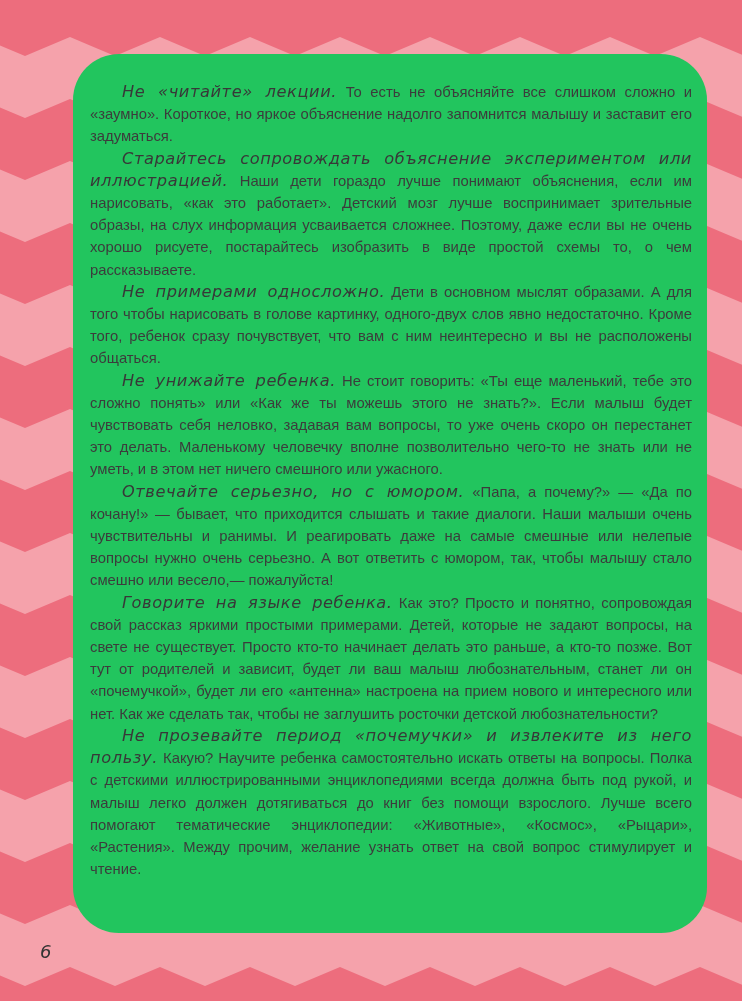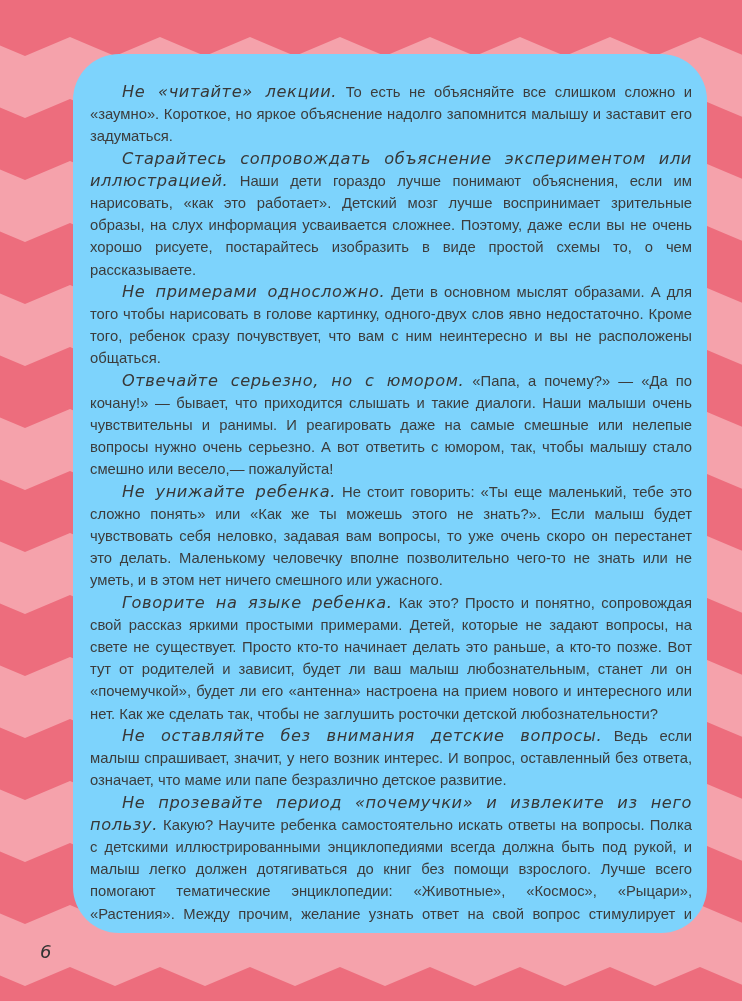--- a/index.html
+++ b/index.html
@@ -7,21 +7,21 @@
     width: 742px; height: 1001px;
     position: relative; overflow: hidden;
     font-family: "Liberation Sans", sans-serif;
     background: #f5a2ab;
   }
   .bg-svg { position: absolute; left: 0; top: 0; width: 742px; height: 1001px; display: block; }
   .card {
     position: absolute;
     left: 73px; top: 54px;
     width: 634px; height: 879px;
-    background: #7dd3fc;
+    background: #22c55e;
     border-radius: 46px;
     box-sizing: border-box;
     padding: 27px 15px 20px 17px;
     overflow: hidden;
   }
   .card p {
     margin: 0;
     text-indent: 32px;
     text-align: justify;
     font-size: 14.8px;
@@ -58,23 +58,22 @@
         <path d="M0,8.5 L25,19 L70,0 L90,8.5 L90,70.5 L70,62 L25,81 L0,70.5 Z" fill="#ed6d7d"></path>
       </pattern>
     </defs>
     <rect width="742" height="1001" fill="url(#zigzag)"></rect>
   </svg>
 
   <div class="card">
     <p><span class="lead">Не «читайте» лекции.</span> <span>То есть не объясняйте все слишком сложно и «заумно». Короткое, но яркое объяснение надолго запомнится малышу и заставит его задуматься.</span></p>
     <p><span class="lead">Старайтесь сопровождать объяснение экспериментом или иллюстрацией.</span> <span>Наши дети гораздо лучше понимают объяснения, если им нарисовать, «как это работает». Детский мозг лучше воспринимает зрительные образы, на слух информация усваивается сложнее. Поэтому, даже если вы не очень хорошо рисуете, постарайтесь изобразить в виде простой схемы то, о чем рассказываете.</span></p>
     <p><span class="lead">Не примерами односложно.</span> <span>Дети в основном мыслят образами. А для того чтобы нарисовать в голове картинку, одного-двух слов явно недостаточно. Кроме того, ребенок сразу почувствует, что вам с ним неинтересно и вы не расположены общаться.</span></p>
+    <p><span class="lead">Не унижайте ребенка.</span> <span>Не стоит говорить: «Ты еще маленький, тебе это сложно понять» или «Как же ты можешь этого не знать?». Если малыш будет чувствовать себя неловко, задавая вам вопросы, то уже очень скоро он перестанет это делать. Маленькому человечку вполне позволительно чего-то не знать или не уметь, и в этом нет ничего смешного или ужасного.</span></p>
     <p><span class="lead">Отвечайте серьезно, но с юмором.</span> <span>«Папа, а почему?» — «Да по кочану!» — бывает, что приходится слышать и такие диалоги. Наши малыши очень чувствительны и ранимы. И реагировать даже на самые смешные или нелепые вопросы нужно очень серьезно. А вот ответить с юмором, так, чтобы малышу стало смешно или весело,— пожалуйста!</span></p>
-    <p><span class="lead">Не унижайте ребенка.</span> <span>Не стоит говорить: «Ты еще маленький, тебе это сложно понять» или «Как же ты можешь этого не знать?». Если малыш будет чувствовать себя неловко, задавая вам вопросы, то уже очень скоро он перестанет это делать. Маленькому человечку вполне позволительно чего-то не знать или не уметь, и в этом нет ничего смешного или ужасного.</span></p>
     <p><span class="lead">Говорите на языке ребенка.</span> <span>Как это? Просто и понятно, сопровождая свой рассказ яркими простыми примерами. Детей, которые не задают вопросы, на свете не существует. Просто кто-то начинает делать это раньше, а кто-то позже. Вот тут от родителей и зависит, будет ли ваш малыш любознательным, станет ли он «почемучкой», будет ли его «антенна» настроена на прием нового и интересного или нет. Как же сделать так, чтобы не заглушить росточки детской любознательности?</span></p>
-    <p><span class="lead">Не оставляйте без внимания детские вопросы.</span> <span>Ведь если малыш спрашивает, значит, у него возник интерес. И вопрос, оставленный без ответа, означает, что маме или папе безразлично детское развитие.</span></p>
     <p><span class="lead">Не прозевайте период «почемучки» и извлеките из него пользу.</span> <span>Какую? Научите ребенка самостоятельно искать ответы на вопросы. Полка с детскими иллюстрированными энциклопедиями всегда должна быть под рукой, и малыш легко должен дотягиваться до книг без помощи взрослого. Лучше всего помогают тематические энциклопедии: «Животные», «Космос», «Рыцари», «Растения». Между прочим, желание узнать ответ на свой вопрос стимулирует и чтение.</span></p>
 
   </div>
 
   <div class="pageno">6</div>
 
 </div>
 
 </body></html>

